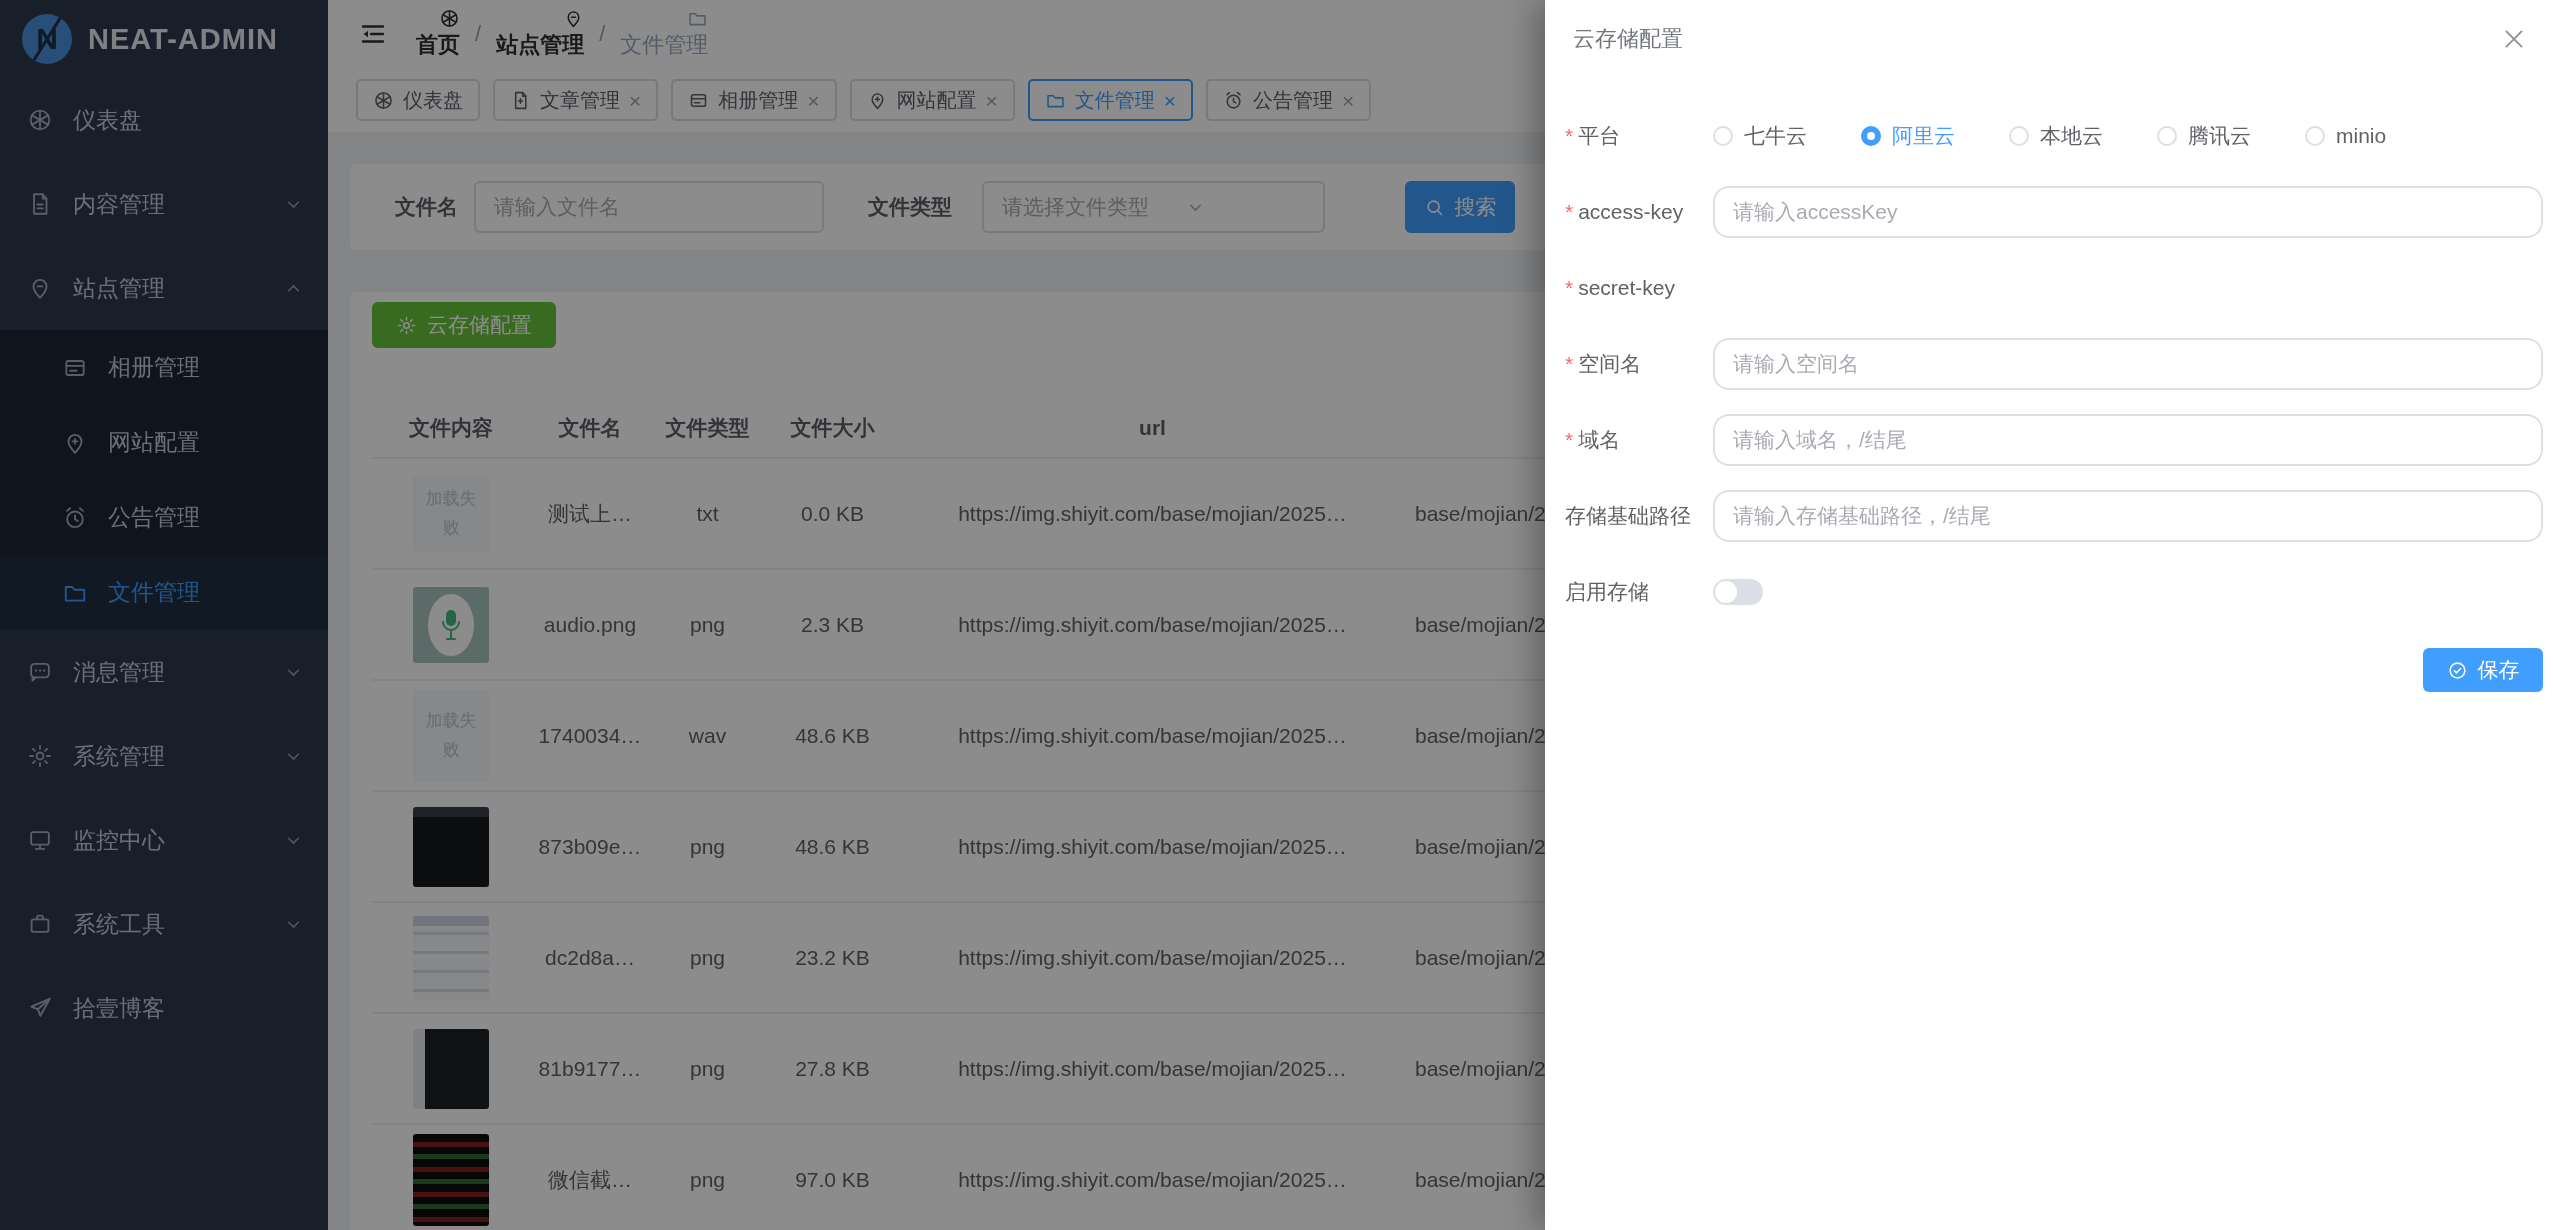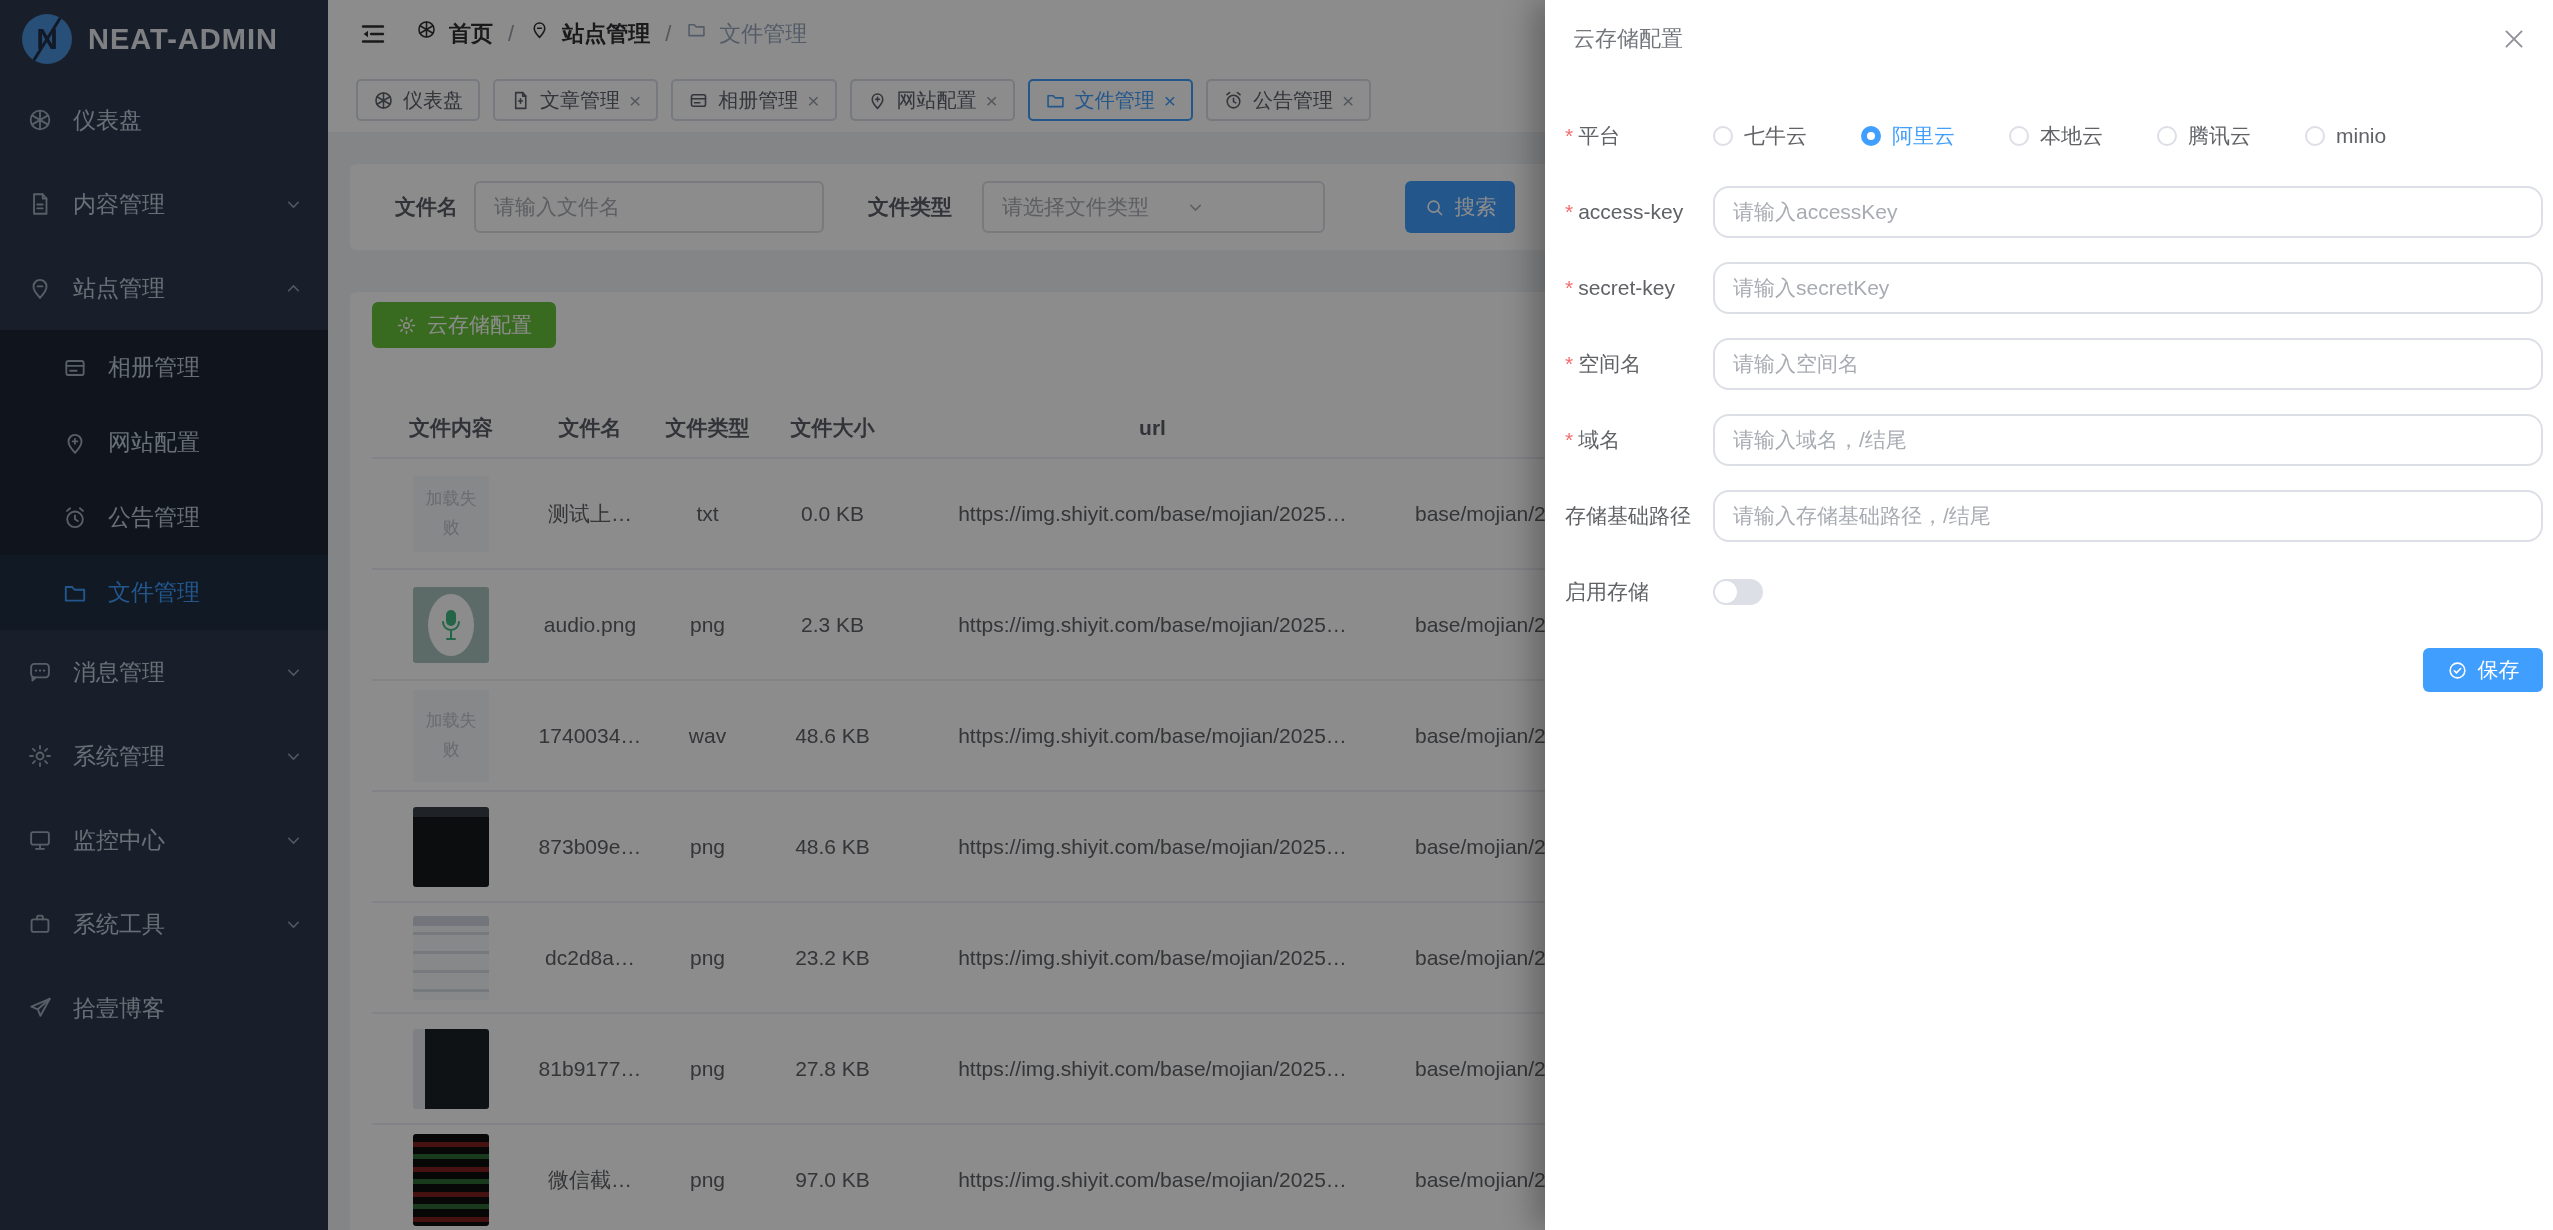--- a/index.html
+++ b/index.html
@@ -26,21 +26,21 @@
   .submenu { background:#1d2635; }
   .submenu .menu-item { height:75px; padding-left:62px; }
   .menu-item.active { color:#409eff; background:rgba(64,158,255,.08); }
   .menu-item.active .mi-icon { color:#409eff; }
 
   
   .main { position:absolute; left:328px; top:0; right:0; bottom:0; }
   .topbar { height:68px; background:#fff; display:flex; align-items:center; padding-left:30px; }
   .hamburger { color:#303133; cursor:pointer; }
   .breadcrumb { display:flex; align-items:center; margin-left:28px; font-size:22px; }
-  .bc-item { display:flex; align-items:flex-start; gap:12px; font-weight:bold; color:#303133; }
+  .bc-item { display:flex; align-items:flex-end; gap:1px; font-weight:bold; color:#303133;flex-direction:column; }
   .bc-item.last { color:#97a8be; font-weight:normal; }
   .bc-sep { margin:0 15px; color:#9aa0a8; font-weight:normal; }
 
   .tabstrip { height:64px; background:#fff; display:flex; align-items:center; gap:13px; padding-left:28px; }
   .tab { height:42px; display:inline-flex; align-items:center; gap:9px; padding:0 15px;
     background:#fff; border:2px solid #d8dce3; border-radius:5px; font-size:20px; color:#5d626b; cursor:pointer; }
   .tab .tab-x { font-size:21px; color:#9aa0a8; line-height:1; }
   .tab.active { border-color:#409eff; color:#409eff; }
   .tab.active .tab-x { color:#409eff; }
 
@@ -566,23 +566,20 @@
       <div class="inp form-input">
         <span class="ph">请输入accessKey</span>
       </div>
     </div>
 
     <div class="form-row">
       <span class="form-label">
         <span class="req">*</span>
         <span>secret-key</span>
       </span>
-      <div class="inp form-input">
-        <span class="ph">请输入secretKey</span>
-      </div>
     </div>
 
     <div class="form-row">
       <span class="form-label">
         <span class="req">*</span>
         <span>空间名</span>
       </span>
       <div class="inp form-input">
         <span class="ph">请输入空间名</span>
       </div>

